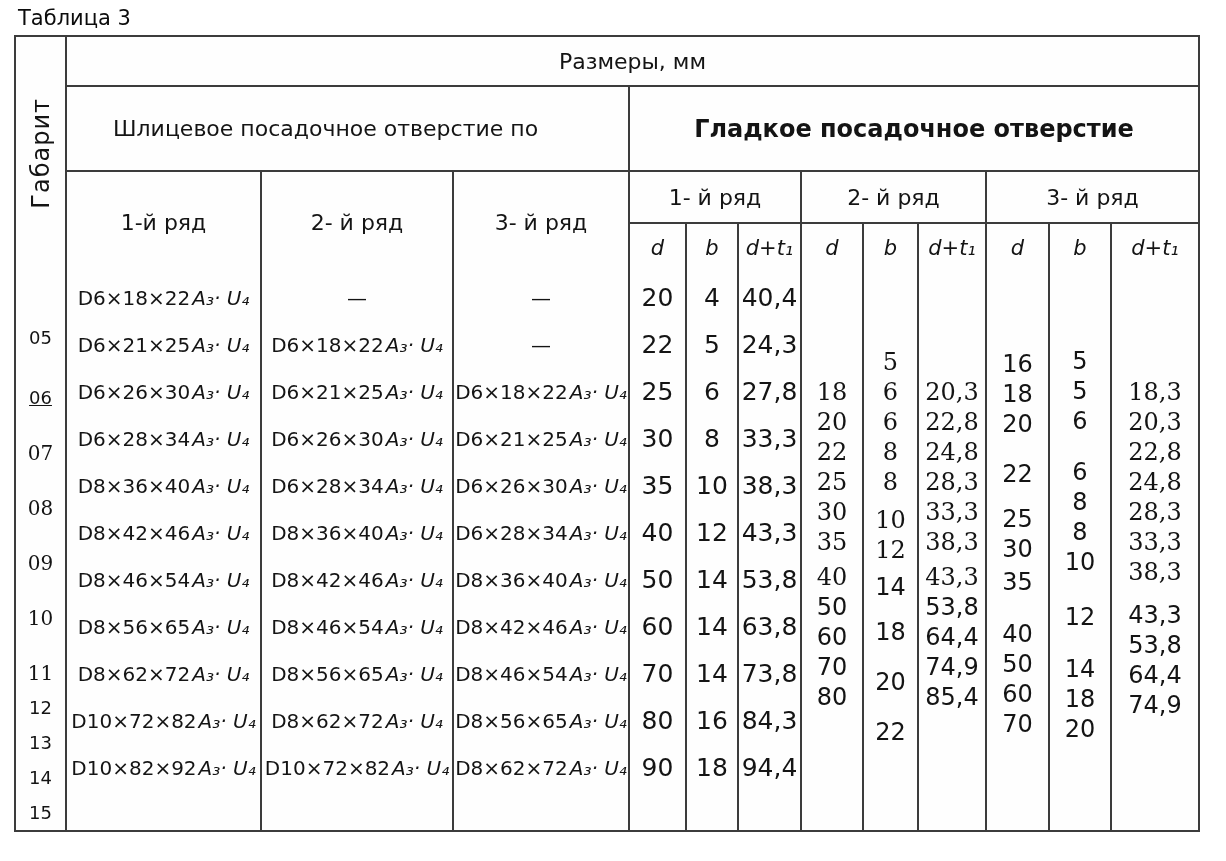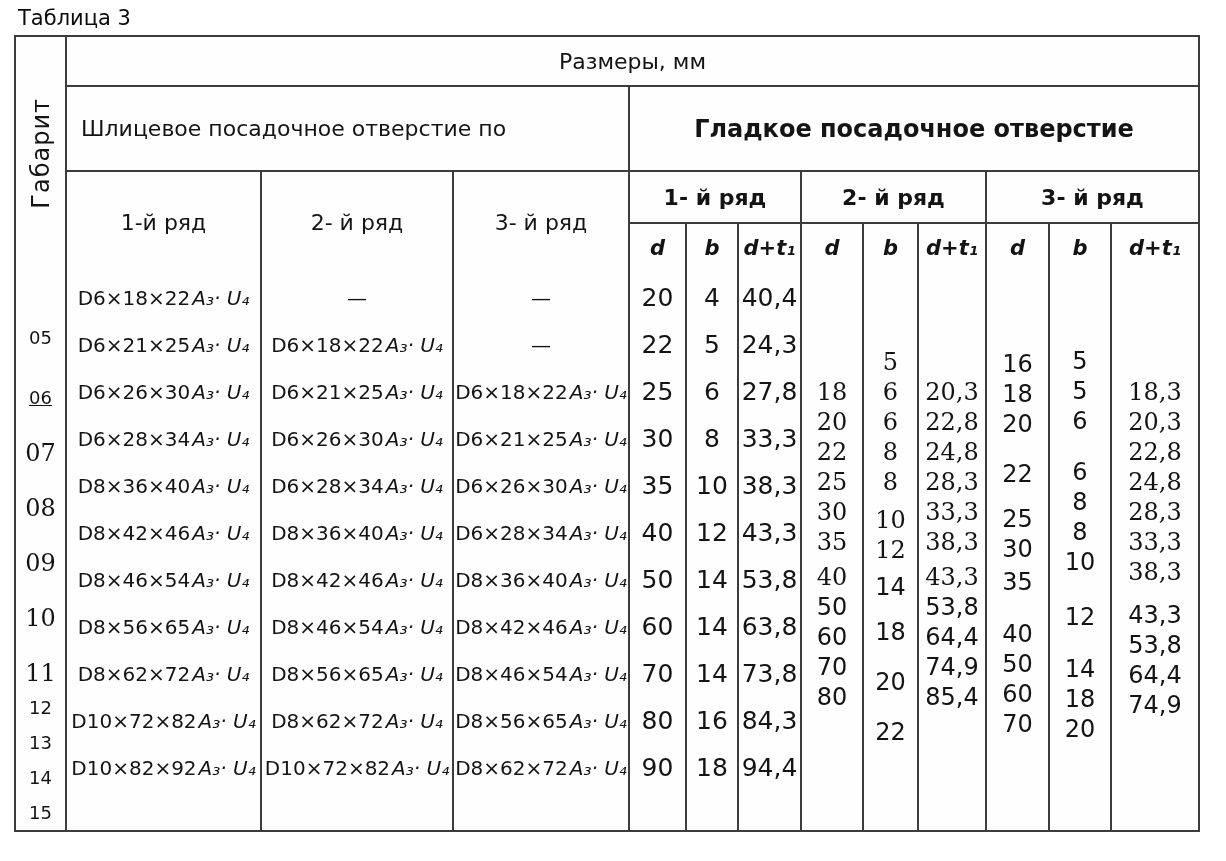--- a/index.html
+++ b/index.html
@@ -24,49 +24,49 @@
   .gab-label-zone{height:235px;display:flex;align-items:center;justify-content:center;}
   .gab-label{
     writing-mode:vertical-rl;transform:rotate(180deg);
     font-size:24px;letter-spacing:1px;white-space:nowrap;
   }
   .gab-vals{flex:1;display:flex;flex-direction:column;align-items:center;padding-top:50px;}
   
   .main{flex:1;display:flex;flex-direction:column;min-width:0;}
   .hdr-sizes{height:50px;display:flex;align-items:center;justify-content:center;font-size:22px;}
   .hdr-sections{height:85px;display:flex;}
-  .spline-title{width:563px;flex-shrink:0;display:flex;flex-direction:column;justify-content:center;font-size:22px;line-height:30px;}
+  .spline-title{width:563px;flex-shrink:0;display:flex;flex-direction:column;justify-content:center;font-size:22px;line-height:30px;padding-left:32px;}
   .spline-title .l1{padding-left:14px;text-align:left;}
   .spline-title .l2{text-align:center;}
   .smooth-title{flex:1;display:flex;align-items:center;justify-content:center;font-size:24px;font-weight:bold;}
   .hdr-rows{height:100px;display:flex;}
   .sp-ryad{flex-shrink:0;display:flex;align-items:center;justify-content:center;font-size:22px;}
   .w-sp1{width:195px;} .w-sp2{width:192px;} .w-sp3{width:176px;}
-  .smooth-hdr{flex:1;display:flex;flex-direction:column;min-width:0;font-weight:bold;}
+  .smooth-hdr{flex:1;display:flex;flex-direction:column;min-width:0;}
   .ryad-row{height:52px;display:flex;}
   .ryad-cell{display:flex;align-items:center;justify-content:center;font-size:22px;flex-shrink:0;}
   .w-r1{width:172px;} .w-r2{width:185px;} .w-r3{flex:1;}
   .dbt-row{flex:1;display:flex;}
   .dbt-cell{display:flex;align-items:center;justify-content:center;flex-shrink:0;
     font-style:italic;font-size:21px;}
   .w-d1{width:57px;} .w-b1{width:52px;} .w-t1{width:63px;}
   .w-d2{width:62px;} .w-b2{width:55px;} .w-t2{width:68px;}
   .w-d3{width:63px;} .w-b3{width:62px;} .w-t3{flex:1;}
   
   .tbody{flex:1;display:flex;min-width:0;text-align:right;}
   .body-col{flex-shrink:0;display:flex;flex-direction:column;align-items:center;padding-top:2px;}
   .cell-item{display:flex;align-items:center;justify-content:center;white-space:nowrap;}
   .col-sp .cell-item{height:47px;font-size:20px;}
   .col-sp .cell-item .fit{font-style:italic;margin-left:2px;}
   .col-g1 .cell-item{height:47px;font-size:25px;}
   .free .cell-item{height:30px;font-size:24px;}
   
   .gab-vals .cell-item{height:35px;font-size:18px;}
   .gab-vals .cell-item:nth-child(2){margin-top:25px;text-decoration:underline;}
-  .gab-vals .cell-item:nth-child(n+3):nth-child(-n+7){font-family:"DejaVu Serif","Liberation Serif",serif;font-size:24px;margin-top:20px;}
+  .gab-vals .cell-item:nth-child(n+3):nth-child(-n+7){font-family:"DejaVu Serif","Liberation Serif",serif;font-size:20px;margin-top:20px;}
   
   .col-d2{padding-top:105px;}  .col-d2 .cell-item:nth-child(7){margin-top:5px;}
   .col-b2{padding-top:75px;}
   .col-b2 .cell-item:nth-child(6){margin-top:8px;}
   .col-b2 .cell-item:nth-child(8){margin-top:7px;}
   .col-b2 .cell-item:nth-child(9){margin-top:15px;}
   .col-b2 .cell-item:nth-child(10){margin-top:20px;}
   .col-b2 .cell-item:nth-child(11){margin-top:20px;}
   .col-dt2{padding-top:105px;} .col-dt2 .cell-item:nth-child(7){margin-top:5px;}
   .col-d3{padding-top:77px;}

